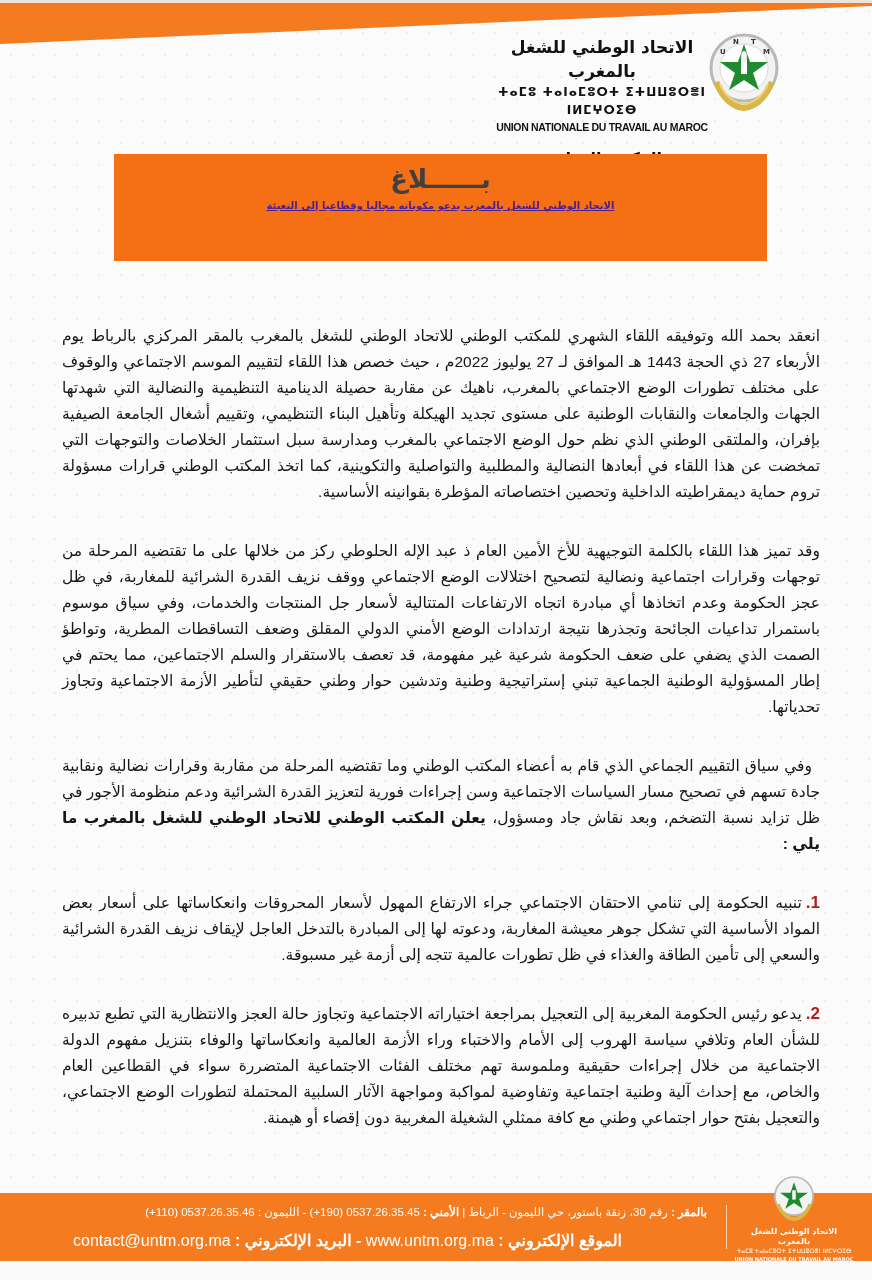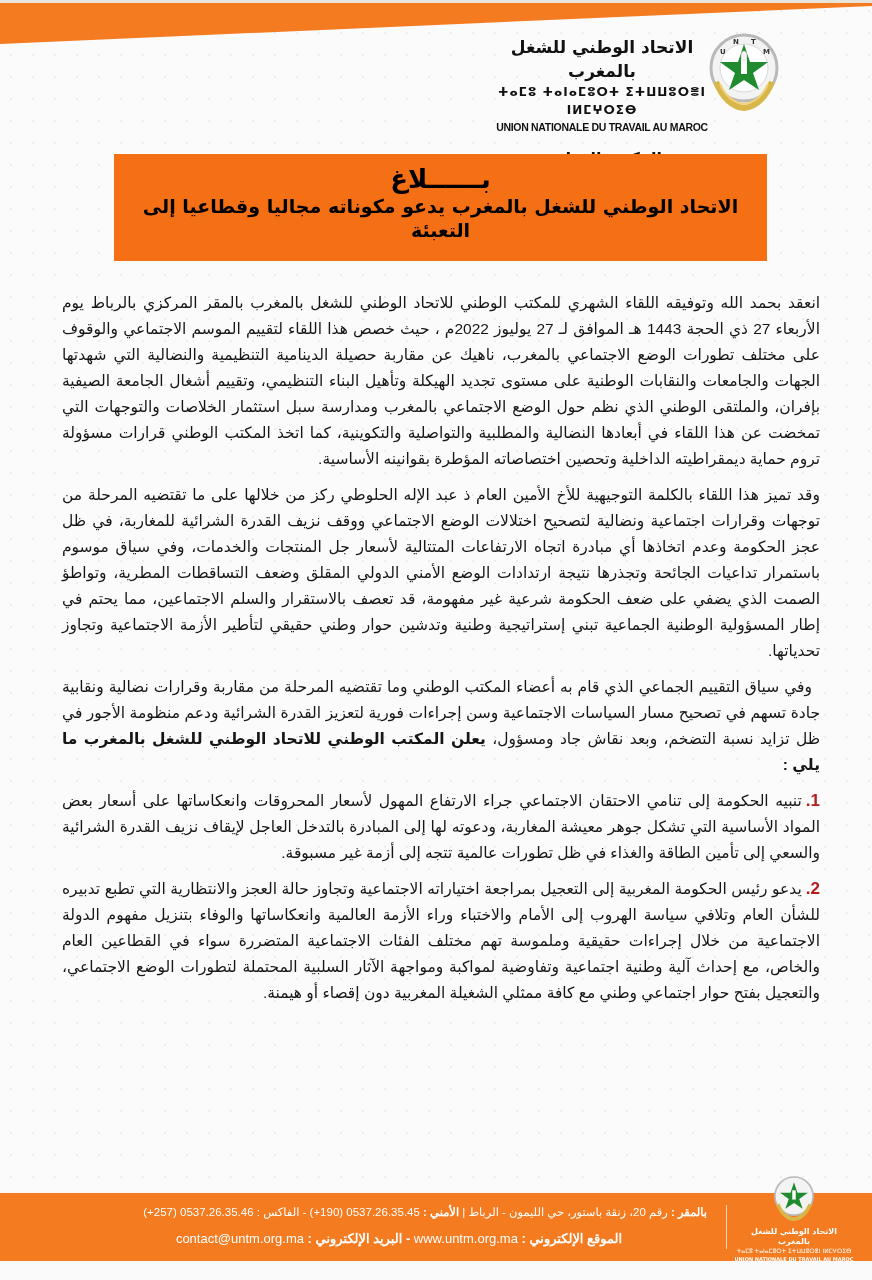--- a/index.html
+++ b/index.html
@@ -25,44 +25,44 @@
   .org-fr { font-family: "Liberation Sans", sans-serif; font-size: 10.5px; font-weight: bold; color: #111; letter-spacing: -0.3px; line-height: 16px; }
   .bureau { font-family: "DejaVu Sans", sans-serif; font-size: 16px; font-weight: bold; direction: rtl; margin-top: 14px; color: #111; }
   .logo {
     position: absolute; right: 90px; top: 2px; width: 76px; height: 82px;
   }
   .banner {
     position: absolute; left: 114px; top: 154px; width: 653px; height: 107px;
     background: #f56f14; z-index: 2; text-align: center; direction: rtl;
     padding-top: 10px;
   }
-  .banner-title { font-size: 26px; font-weight: bold; color: #000000; line-height: 30px; letter-spacing: 6px; }
-  .banner-line { font-size: 19px; font-weight: bold; color: #000000; line-height: 24px; }
+  .banner-title { font-size: 26px; font-weight: bold; color: #404040; line-height: 30px; letter-spacing: 6px; }
+  .banner-line { font-size: 10px; font-weight: bold; color: #4c1d95; line-height: 24px; text-decoration: underline; }
   .content {
     position: absolute; left: 62px; top: 290px; width: 758px; z-index: 2;
     direction: rtl; text-align: justify; text-align-last: right;
     font-family: "Liberation Sans", "DejaVu Sans", sans-serif;
     font-size: 15.5px; line-height: 26px; color: #161616;
   }
-  .para { margin-bottom: 10px; }
+  .para { margin-bottom: 10px; margin-top: 33px; }
   .para.indent { text-indent: 8px; }
   .bold { font-weight: bold; }
   .num { color: #b41c1c; font-weight: bold; font-size: 17px; margin-left: 4px; }
   .footer {
     position: absolute; left: 0; top: 1193px; width: 872px; height: 68px;
     background: #f47b20; z-index: 2;
   }
   .footer-divider { position: absolute; left: 726px; top: 12px; width: 1px; height: 44px; background: #f9d2b2; }
   .footer-line1 {
     position: absolute; right: 165px; top: 12px; direction: rtl;
     font-family: "Liberation Sans", sans-serif; font-size: 11.5px; color: #fff; white-space: nowrap;
   }
   .footer-line2 {
     position: absolute; right: 250px; top: 38px; direction: rtl;
-    font-family: "Liberation Sans", sans-serif; font-size: 13px; color: #fff; white-space: nowrap;
+    font-family: "Liberation Sans", sans-serif; font-size: 16px; color: #fff; white-space: nowrap;
   }
   .footer-logo { position: absolute; right: 18px; top: -18px; width: 120px; height: 86px; text-align: center; }
   .footer-org-ar { font-size: 8px; color: #fff; font-weight: bold; direction: rtl; line-height: 10px; }
   .footer-org-tif { font-size: 6px; color: #fff; line-height: 8px; }
   .footer-org-fr { font-size: 5px; color: #fff; font-weight: bold; line-height: 8px; }
   .bottom-strip { position: absolute; left: 0; top: 1261px; width: 872px; height: 19px; background: #fafafa; z-index: 2; }
 </style>
 </head>
 <body>
 
@@ -110,26 +110,26 @@
     <span class="num">1.</span><span>تنبيه الحكومة إلى تنامي الاحتقان الاجتماعي جراء الارتفاع المهول لأسعار المحروقات وانعكاساتها على أسعار بعض المواد الأساسية التي تشكل جوهر معيشة المغاربة، ودعوته لها إلى المبادرة بالتدخل العاجل لإيقاف نزيف القدرة الشرائية والسعي إلى تأمين الطاقة والغذاء في ظل تطورات عالمية تتجه إلى أزمة غير مسبوقة.</span>
   </p>
   <p class="para">
     <span class="num">2.</span><span>يدعو رئيس الحكومة المغربية إلى التعجيل بمراجعة اختياراته الاجتماعية وتجاوز حالة العجز والانتظارية التي تطبع تدبيره للشأن العام وتلافي سياسة الهروب إلى الأمام والاختباء وراء الأزمة العالمية وانعكاساتها والوفاء بتنزيل مفهوم الدولة الاجتماعية من خلال إجراءات حقيقية وملموسة تهم مختلف الفئات الاجتماعية المتضررة سواء في القطاعين العام والخاص، مع إحداث آلية وطنية اجتماعية وتفاوضية لمواكبة ومواجهة الآثار السلبية المحتملة لتطورات الوضع الاجتماعي، والتعجيل بفتح حوار اجتماعي وطني مع كافة ممثلي الشغيلة المغربية دون إقصاء أو هيمنة.</span>
   </p>
 </div>
 
 <div class="footer">
   <div class="footer-line1">
     <b>بالمقر :</b>
-    <span>رقم 20، زنقة باستور، حي الليمون - الرباط</span>
+    <span>رقم 30، زنقة باستور، حي الليمون - الرباط</span>
     <span>|</span>
     <b>الأمني :</b>
     <span>0537.26.35.45 (190+)</span>
-    <span>- الفاكس :</span>
-    <span>0537.26.35.46 (257+)</span>
+    <span>- الليمون :</span>
+    <span>0537.26.35.46 (110+)</span>
   </div>
   <div class="footer-line2">
     <b>الموقع الإلكتروني :</b>
     <span>www.untm.org.ma</span>
     <b>- البريد الإلكتروني :</b>
     <span>contact@untm.org.ma</span>
   </div>
   <div class="footer-divider"></div>
   <div class="footer-logo">
     <svg width="44" height="48" viewBox="0 0 76 82">

